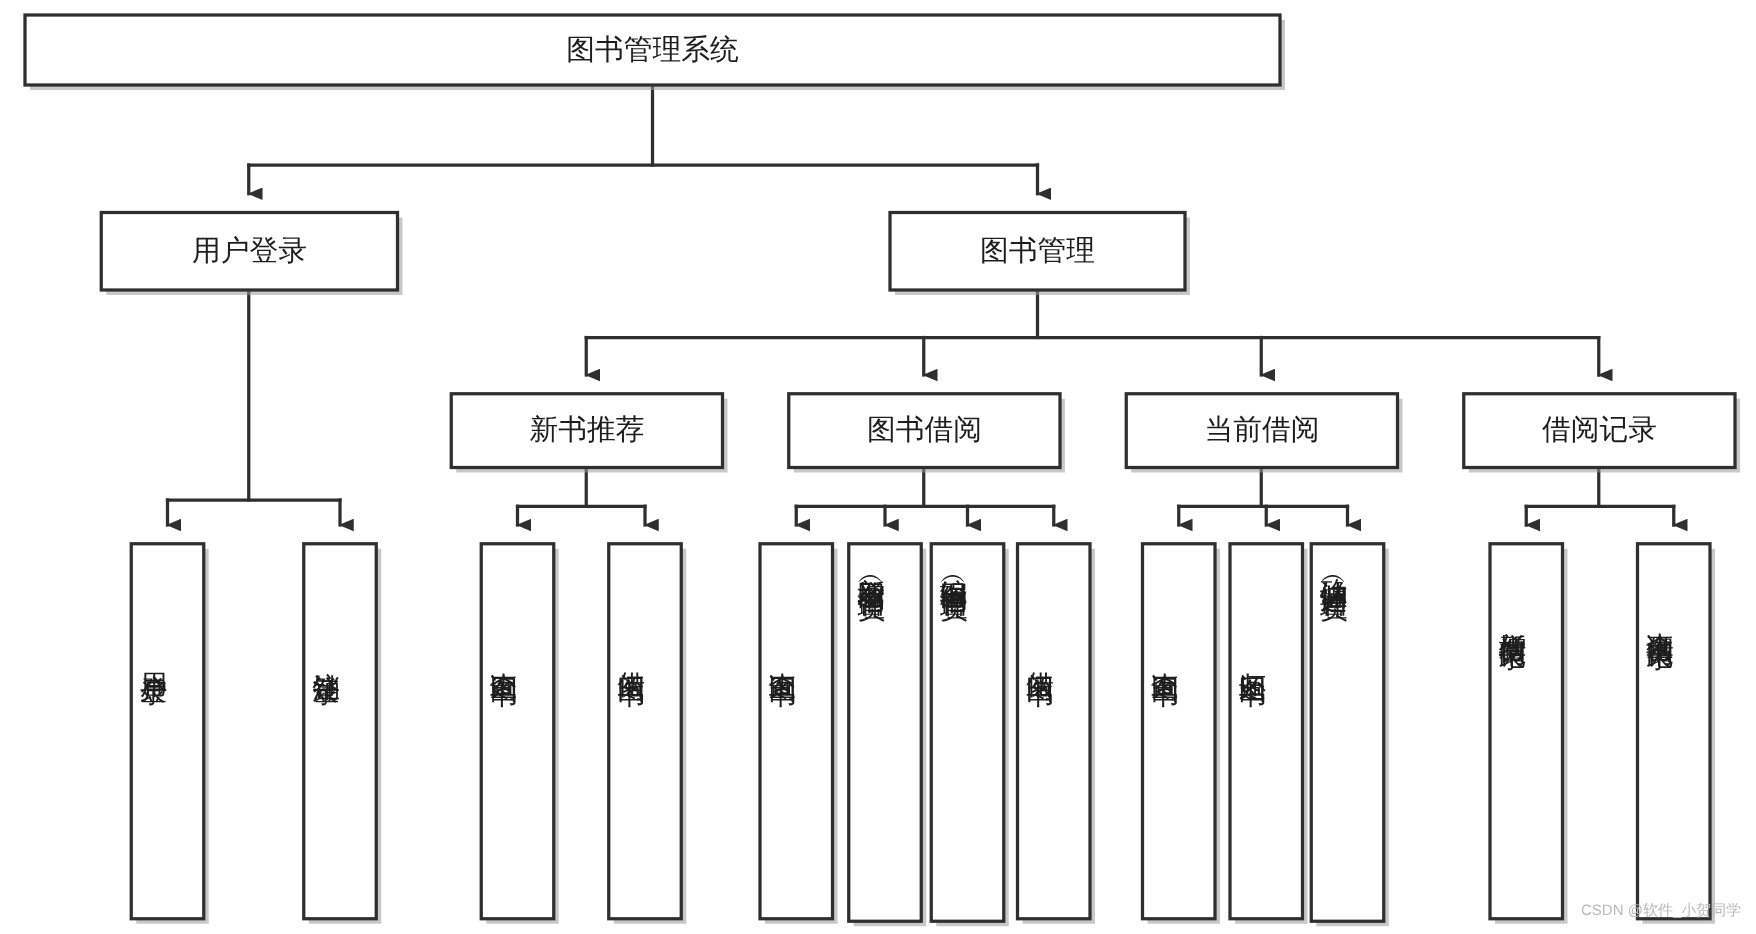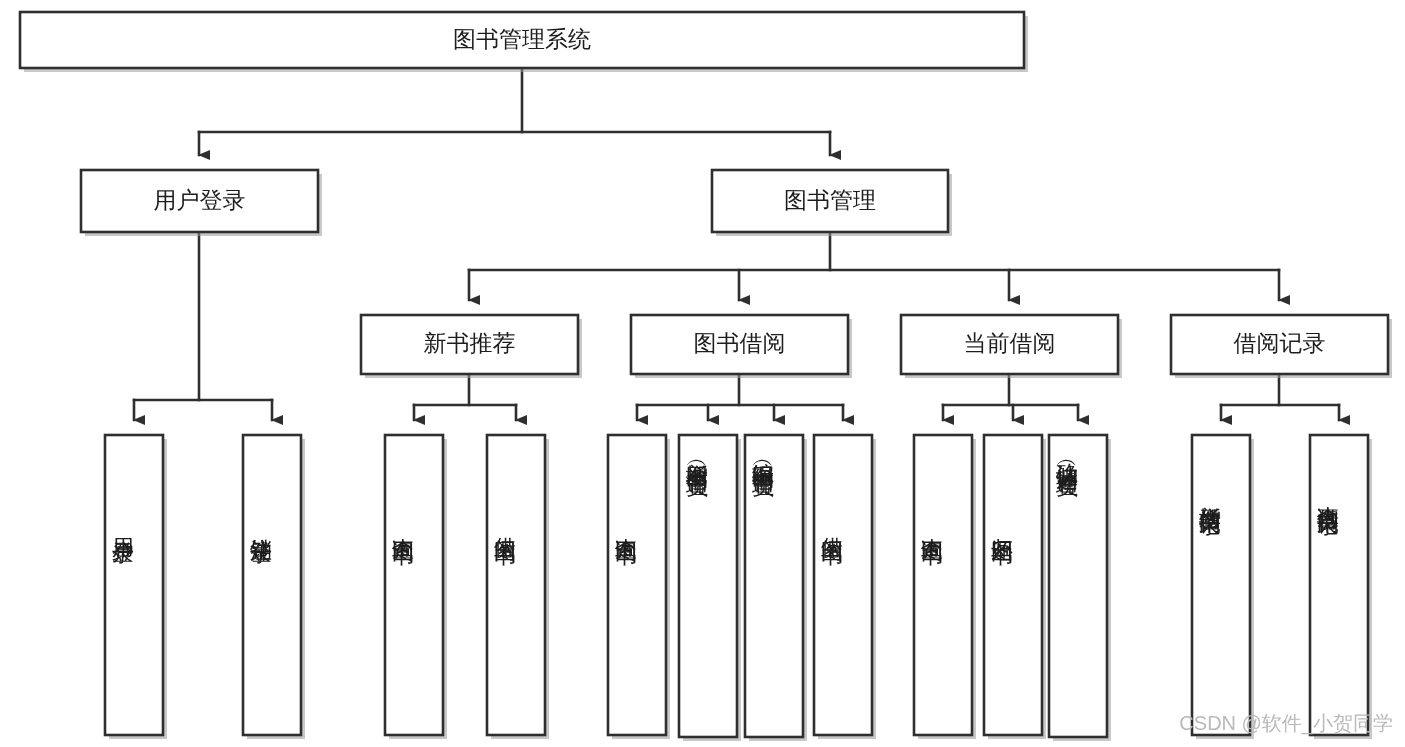--- a/index.html
+++ b/index.html
@@ -61,21 +61,21 @@
     color: #1d1d1d;
     letter-spacing: 2px;
     white-space: nowrap;
     pointer-events: none;
   }
   .watermark {
     position: absolute;
     right: 12px;
     bottom: 8px;
     font-family: "Liberation Sans", "DejaVu Sans", sans-serif;
-    font-size: 20px;
+    font-size: 12px;
     color: #b9b9b9;
     white-space: nowrap;
   }
 </style>
 </head>
 <body>
 
 <div id="diagram-root">
 
   <svg class="diagram-canvas" viewBox="0 0 1405 747">

